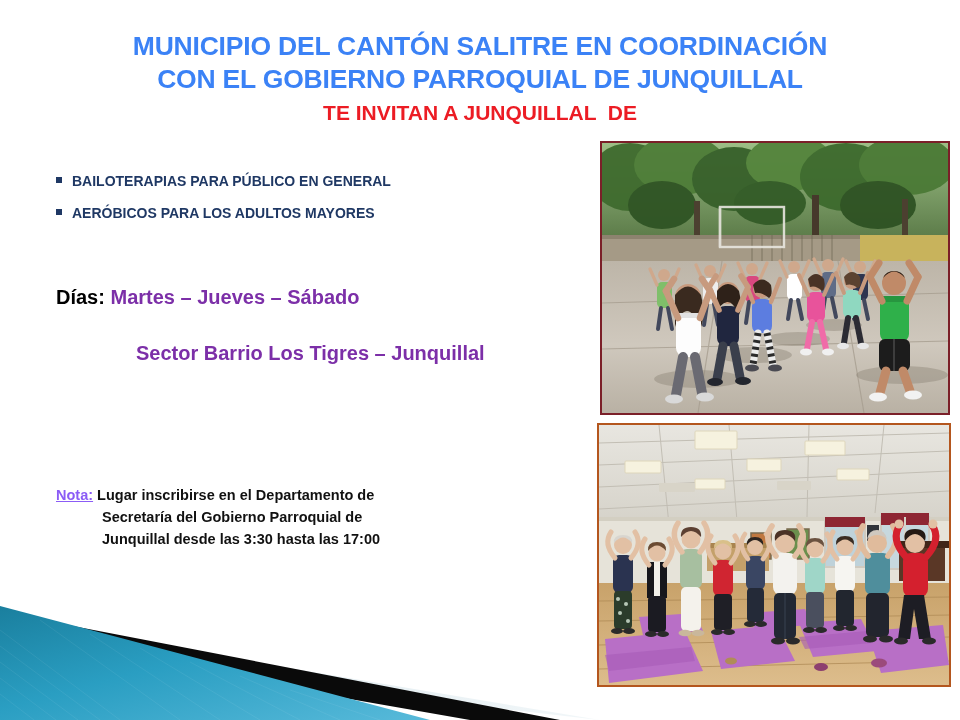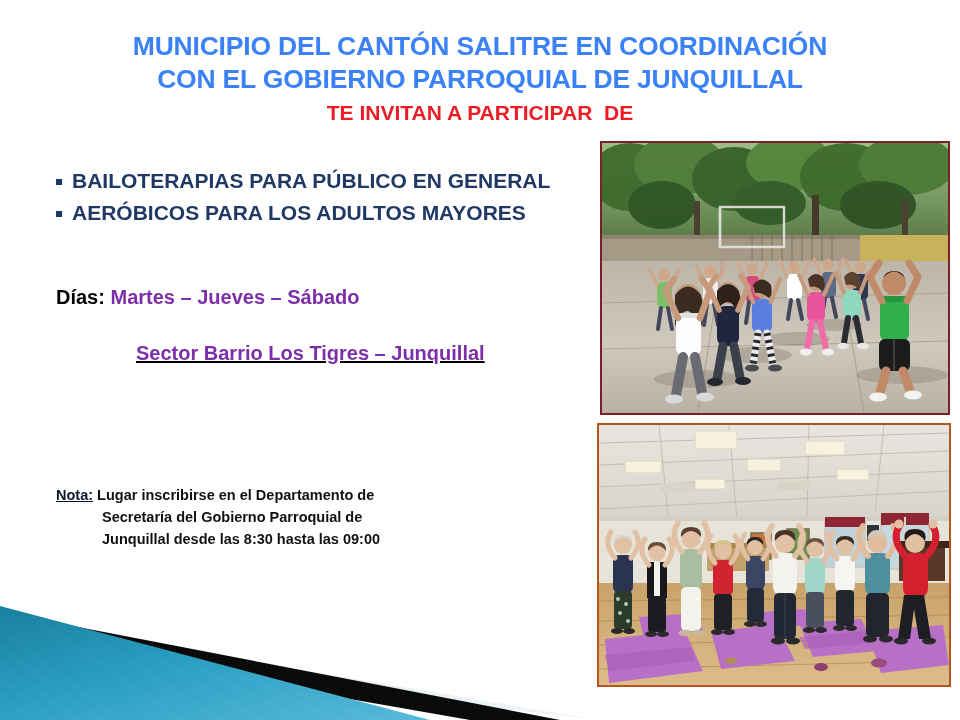--- a/index.html
+++ b/index.html
@@ -62,56 +62,56 @@
     top:-3px;
   }
   .bullet-sq{
     display:inline-block;
     width:6px;height:6px;
     background:#1F3864;
   }
   .bullet-text{
     font-weight:bold;
     color:#1F3864;
-    font-size:21px;
+    font-size:14px;
     line-height:26px;
     white-space:nowrap;
   }
 
   
   .info{
     position:absolute;
     left:56px;top:282px;
     width:540px;
   }
   .info-line{
     font-weight:bold;
     font-size:20px;
     line-height:30px;
     white-space:nowrap;
   }
   .info-label{color:#000000;}
   .info-value{color:#7C2FA8;text-align:right;}
   .info-gap{height:26px;}
-  .info-indent{padding-left:80px;text-decoration:underline;}
+  .info-indent{padding-left:80px;}
 
   
   .nota{
     position:absolute;
     left:56px;top:484px;
     width:460px;
   }
   .nota-line{
     font-size:14.5px;
     font-weight:bold;
     line-height:22px;
     color:#111111;
     white-space:nowrap;
   }
-  .nota-label{color:#0f172a;text-decoration:underline;}
+  .nota-label{color:#8b5cf6;text-decoration:underline;}
   .nota-indent{padding-left:46px;}
 
   
   .photo{
     position:absolute;
     overflow:hidden;
     background:#cfcfcf;
   }
   .photo-top{
     left:600px;top:141px;
@@ -135,21 +135,21 @@
   .deco svg{display:block;width:100%;height:100%;}
 </style>
 </head>
 <body>
 
 <div class="slide">
 
   <div class="title-block">
     <div class="title-line">MUNICIPIO DEL CANTÓN SALITRE EN COORDINACIÓN</div>
     <div class="title-line">CON EL GOBIERNO PARROQUIAL DE JUNQUILLAL</div>
-    <div class="subtitle-line">TE INVITAN A PARTICIPAR  DE</div>
+    <div class="subtitle-line">TE INVITAN A JUNQUILLAL  DE</div>
   </div>
 
   <div class="bullets">
     <div class="bullet-row">
       <span class="bullet-mark"><span class="bullet-sq"></span></span>
       <span class="bullet-text">BAILOTERAPIAS PARA PÚBLICO EN GENERAL</span>
     </div>
     <div class="bullet-row">
       <span class="bullet-mark"><span class="bullet-sq"></span></span>
       <span class="bullet-text">AERÓBICOS PARA LOS ADULTOS MAYORES</span>
@@ -167,21 +167,21 @@
   </div>
 
   <div class="nota">
     <div class="nota-line">
       <span class="nota-label">Nota:</span><span>&nbsp;</span><span>Lugar inscribirse en el Departamento de</span>
     </div>
     <div class="nota-line nota-indent">
       <span>Secretaría del Gobierno Parroquial de</span>
     </div>
     <div class="nota-line nota-indent">
-      <span>Junquillal desde las 8:30 hasta las 09:00</span>
+      <span>Junquillal desde las 3:30 hasta las 17:00</span>
     </div>
   </div>
 
   <div class="photo photo-top">
     <svg viewBox="0 0 346 270" preserveAspectRatio="none">
       <defs>
         <linearGradient id="skyG" x1="0" y1="0" x2="0" y2="1">
           <stop offset="0%" stop-color="#9dbf86"></stop>
           <stop offset="100%" stop-color="#4c6b3a"></stop>
         </linearGradient>

